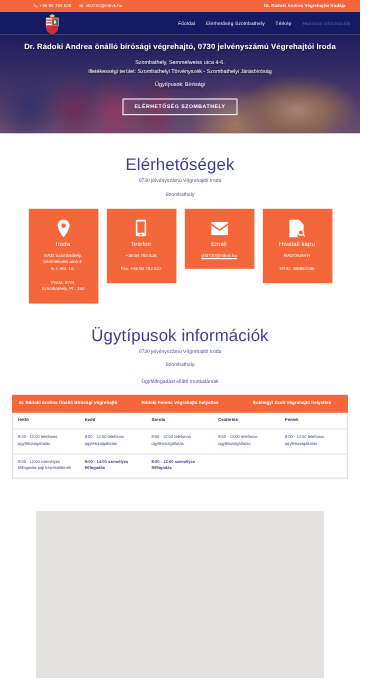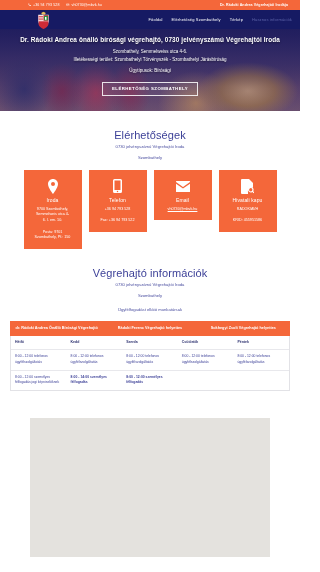--- a/index.html
+++ b/index.html
@@ -98,21 +98,21 @@
     font-weight: bold;
     letter-spacing: .45px;
     text-decoration: none;
     background: rgba(255,255,255,.05);
   }
 
   
   .section { text-align: center; }
   .sec-title {
     color: #3b3f97;
-    font-size: 11px;
+    font-size: 14px;
     font-weight: normal;
     letter-spacing: .1px;
   }
   .sec-sub { color: #4b4fa0; font-size: 4.2px; margin-top: 2.5px; }
   .sec-city { color: #4b4fa0; font-size: 4.2px; margin-top: 6px; }
 
   
   .cards {
     display: flex;
     justify-content: center;
@@ -287,21 +287,21 @@
         </div>
         <div class="card-title">Hivatali kapu</div>
         <div class="card-line">RADOKIAVH</div>
         <div class="card-line gap">KRID: 455951586</div>
       </div>
 
     </div>
   </div>
 
   <div class="section mt18">
-    <div class="sec-title">Végrehajtó információk</div>
+    <div class="sec-title">Ügytípusok információk</div>
     <div class="sec-sub">0730 jelvényszámú Végrehajtói Iroda</div>
     <div class="sec-city">Szombathely</div>
     <div class="sec-sub mt9">Ügyfélfogadást ellátó munkatársak</div>
   </div>
 
   <div class="sched-wrap mt9">
     <div class="sched-head">
       <div class="hcell">dr. Rádoki Andrea Önálló Bírósági Végrehajtó</div>
       <div class="hcell">Rádoki Ferenc Végrehajtó helyettes</div>
       <div class="hcell">Sokhegyi Zsolt Végrehajtó helyettes</div>

